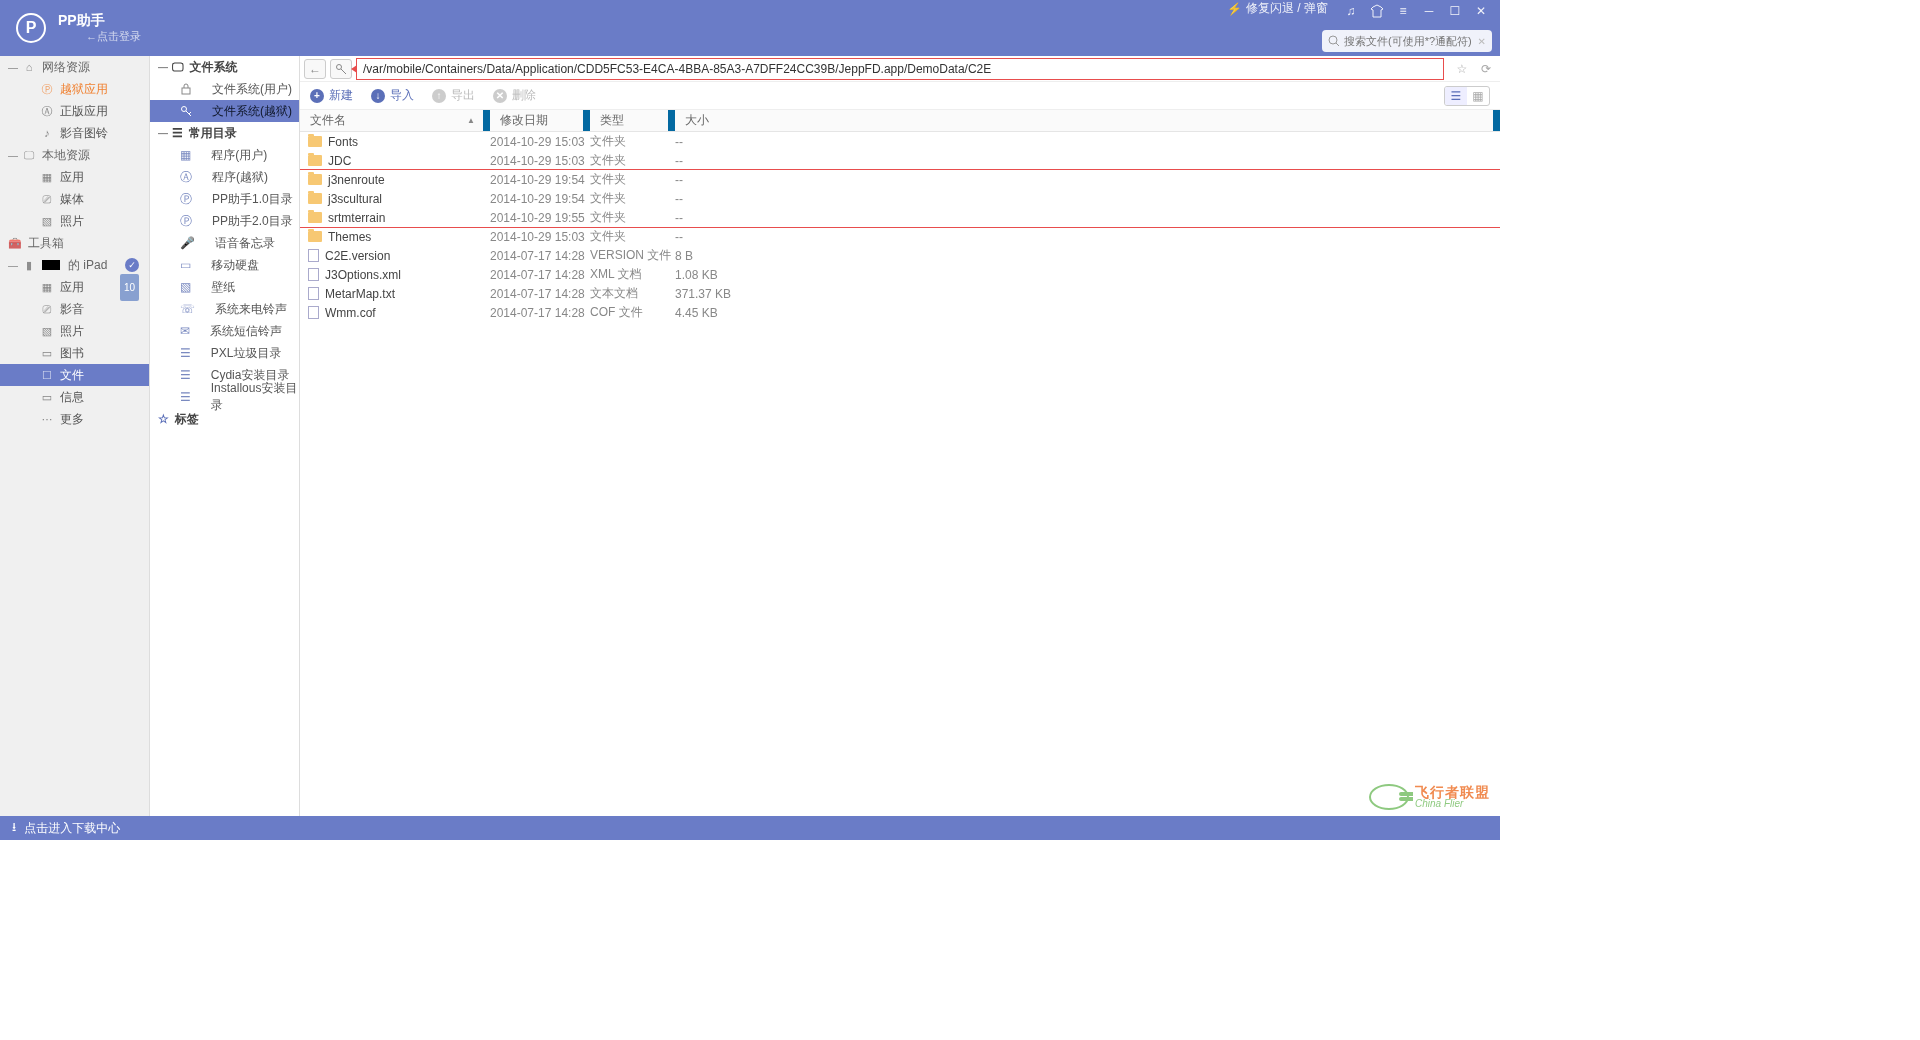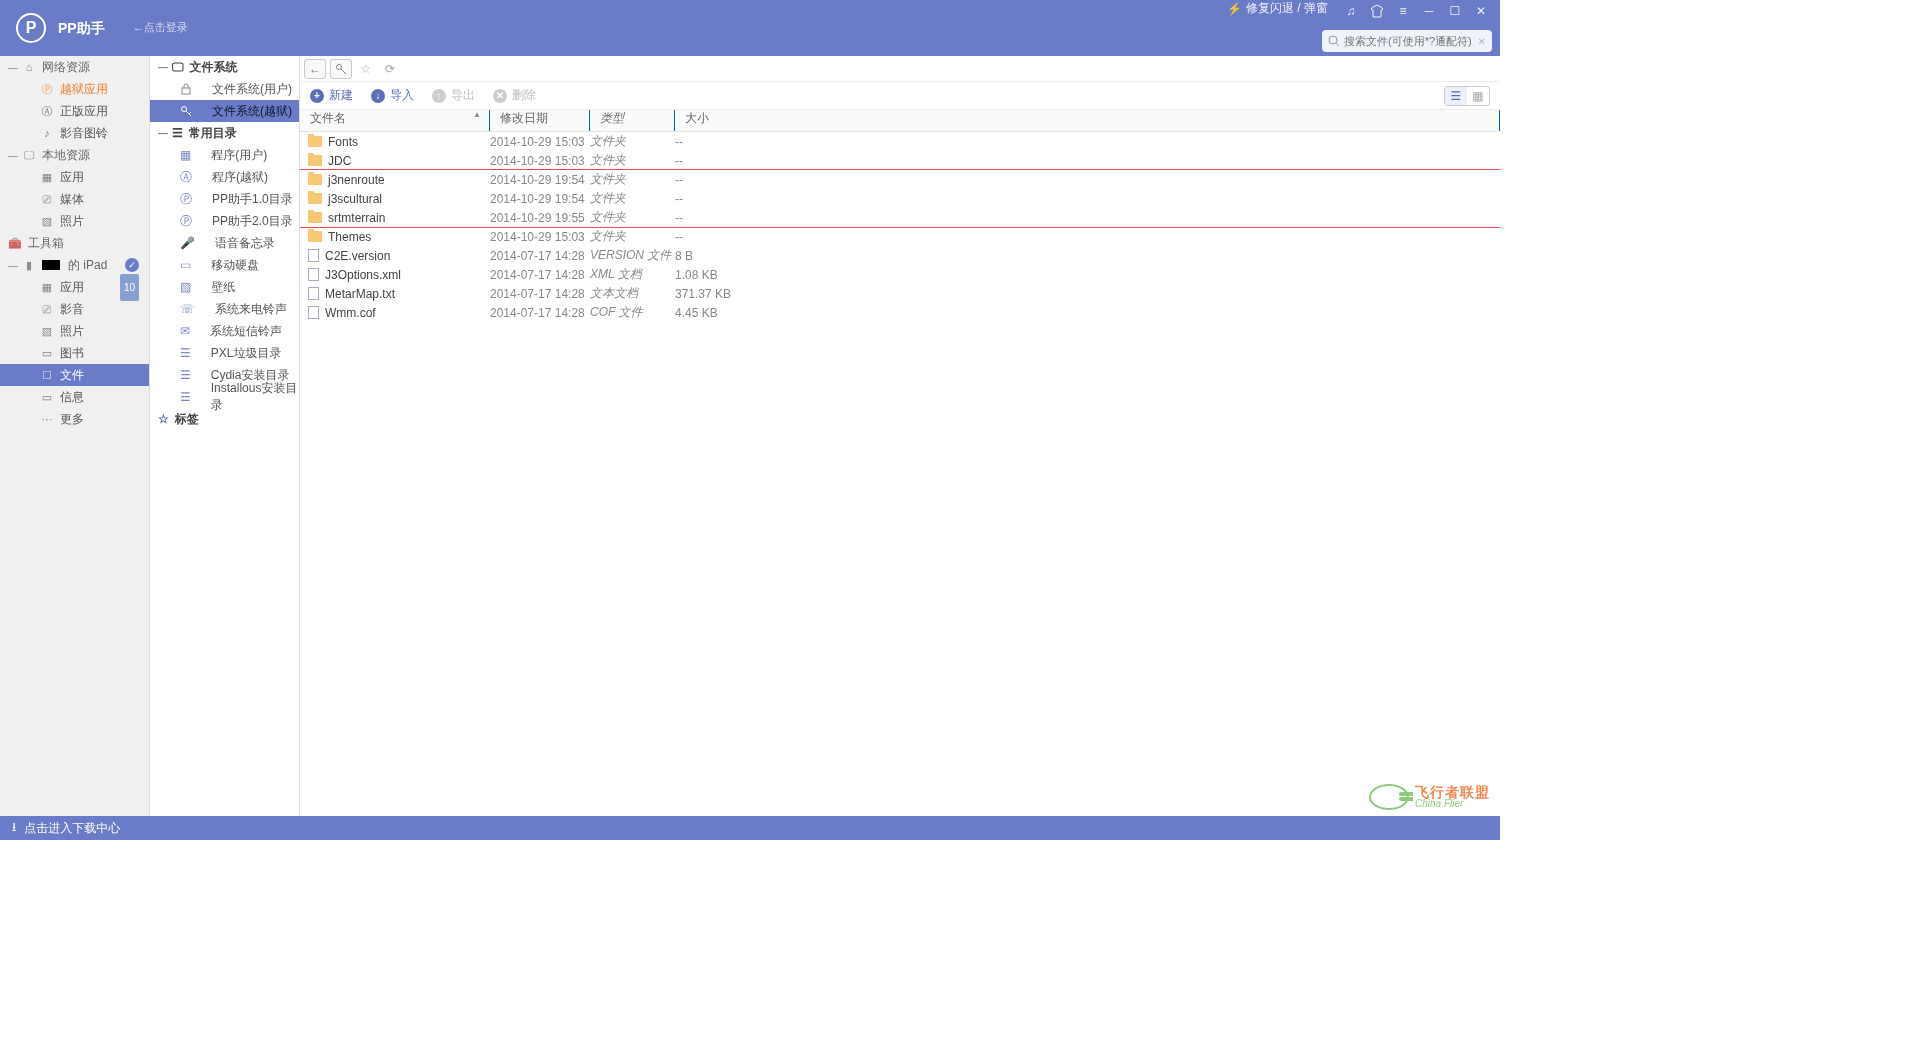--- a/index.html
+++ b/index.html
@@ -3,21 +3,21 @@
 <meta charset="utf-8">
 <style>
 * { margin: 0; padding: 0; box-sizing: border-box; font-family: "Microsoft YaHei", Arial, sans-serif; }
 body { background: #fff; overflow: hidden; font-size: 12px; }
 
 .root { width: 1500px; height: 840px; background: #fff; position: relative; display: flex; flex-direction: column; }
 
 
 .titlebar { height: 56px; background: #6a7cc7; color: #fff; display: flex; align-items: center; padding-left: 16px; position: relative; }
 .logo-circle { width: 30px; height: 30px; border: 2px solid #fff; border-radius: 50%; display: flex; align-items: center; justify-content: center; font-size: 16px; font-weight: bold; margin-right: 12px; }
-.title-block { display: flex; flex-direction: row; }
+.title-block { display: flex; flex-direction: column; }
 .app-title { font-size: 14px; font-weight: bold; line-height: 1.2; }
 .login-hint { font-size: 11px; opacity: 0.7; line-height: 1.3; margin-left: 28px; }
 .title-right { position: absolute; right: 8px; top: 0; height: 28px; display: flex; align-items: flex-start; gap: 4px; }
 .title-btn { width: 22px; height: 22px; display: flex; align-items: center; justify-content: center; color: #fff; opacity: 0.9; cursor: pointer; }
 .title-btn svg, .title-btn span { pointer-events: none; }
 .repair-link { display: flex; align-items: center; gap: 4px; font-size: 12px; padding: 0 8px; cursor: pointer; opacity: 0.9; }
 .repair-link::before { content: "⚡"; font-size: 12px; }
 .search-bar { position: absolute; right: 8px; top: 30px; height: 22px; width: 170px; background: rgba(255,255,255,0.9); border-radius: 4px; display: flex; align-items: center; padding: 0 4px 0 6px; color: #999; }
 .search-bar::after { content: "✕"; position: absolute; right: 6px; color: #bbb; font-size: 10px; }
 .search-bar svg { margin-right: 4px; flex: none; }
@@ -58,25 +58,25 @@
 .tb-spacer { flex: 1; }
 .view-toggle { display: flex; border: 1px solid #ccc; border-radius: 3px; overflow: hidden; }
 .view-toggle div { width: 22px; height: 18px; display: flex; align-items: center; justify-content: center; color: #aaa; cursor: pointer; }
 .view-toggle div.active { background: #eef; color: #5b6fb8; }
 
 .tb-circle { width: 14px; height: 14px; border-radius: 50%; display: flex; align-items: center; justify-content: center; color: #fff; font-size: 10px; font-weight: bold; }
 
 
 .filetable { flex: 1; overflow: auto; position: relative; }
 .ft-head { height: 22px; display: flex; border-bottom: 1px solid #e5e5e5; background: #fafafa; position: sticky; top: 0; }
-.ft-head div { border-right: 1px solid #0369a1; display: flex; align-items: flex-start; padding-left: 10px; color: #666; font-size: 12px; }
+.ft-head div { border-right: 7px solid #0369a1; display: flex; align-items: center; padding-left: 10px; color: #666; font-size: 12px; }
 .col-name { width: 190px; position: relative; }
 .col-name .sort-ind { position: absolute; right: 8px; font-size: 8px; color: #888; }
 .col-date { width: 100px; }
-.col-type { width: 85px; font-style: italic; }
+.col-type { width: 85px; }
 .col-size { flex: 1; }
 .ft-row { height: 19px; display: flex; align-items: center; font-size: 12px; color: #444; }
 .hl-group { outline: 1px solid #e84d4d; }
 .ft-row .col-name { display: flex; align-items: center; gap: 6px; padding-left: 8px; }
 .ft-row .col-date { padding-left: 0; color: #888; }
 .ft-row .col-type { padding-left: 0; color: #888; }
 .ft-row .col-size { padding-left: 0; color: #888; }
 .folder-icon { width: 14px; height: 11px; background: #f7c873; border-radius: 1px; position: relative; }
 .folder-icon::before { content: ""; position: absolute; top: -2px; left: 0; width: 6px; height: 2px; background: #f7c873; border-radius: 1px 1px 0 0; }
 .file-icon { width: 11px; height: 13px; border: 1px solid #aac; background: #fff; position: relative; }
@@ -301,20 +301,23 @@
 
     <div class="content">
       <div class="pathbar">
         <div class="nav-btn">←</div>
         <div class="nav-btn">
             <svg width="12" height="12" viewBox="0 0 12 12">
               <circle cx="4" cy="4" r="2.5" fill="none" stroke="#888"></circle>
               <line x1="6" y1="6" x2="11" y2="11" stroke="#888"></line>
             </svg>
           </div>
+        <div class="path-box">
+            <span>/var/mobile/Containers/Data/Application/CDD5FC53-E4CA-4BBA-85A3-A7DFF24CC39B/JeppFD.app/DemoData/C2E</span>
+          </div>
         <div class="star-btn">☆</div>
         <div class="refresh-btn">⟳</div>
       </div>
 
       <div class="toolbar">
         <div class="tb-btn">
             <span class="tb-circle" style="background:#5b6fb8;">+</span>
             <span>新建</span>
           </div>
         <div class="tb-btn">

